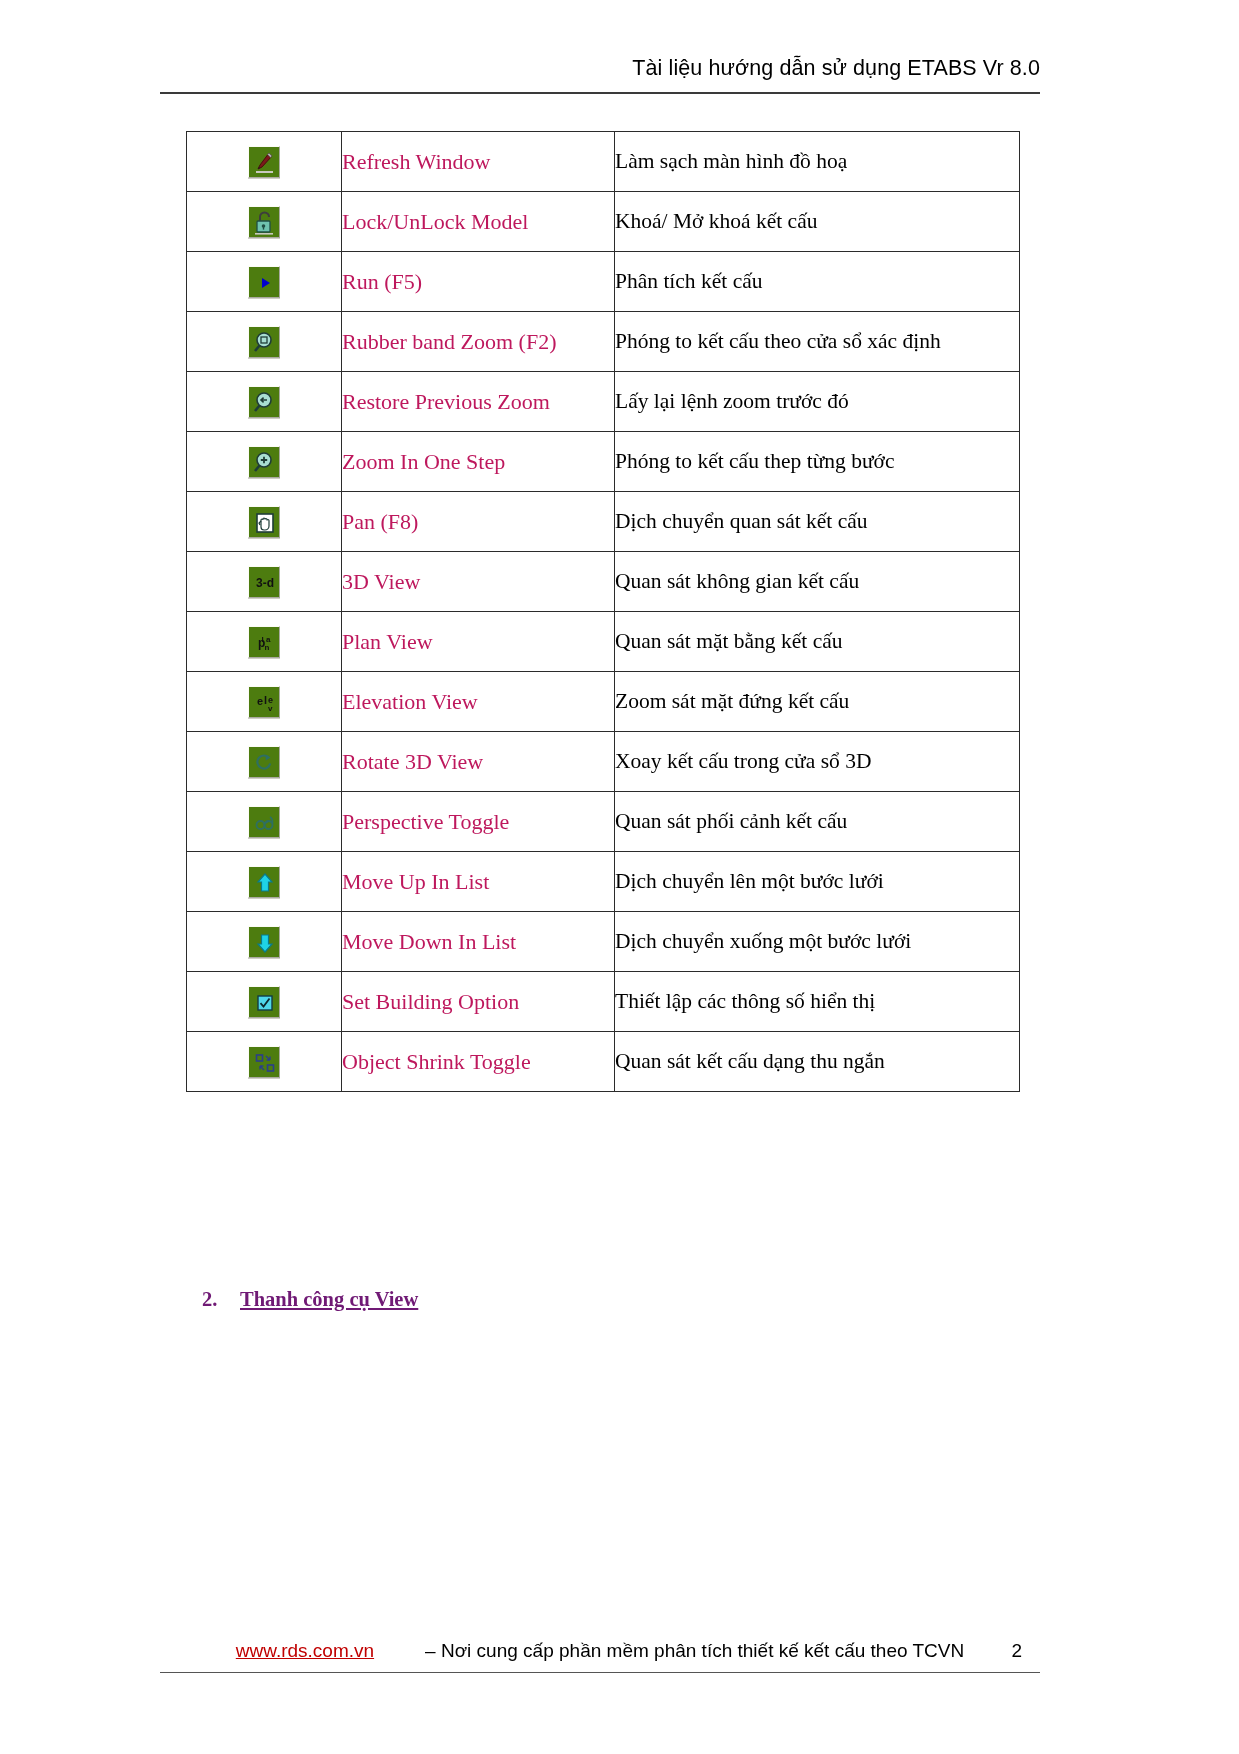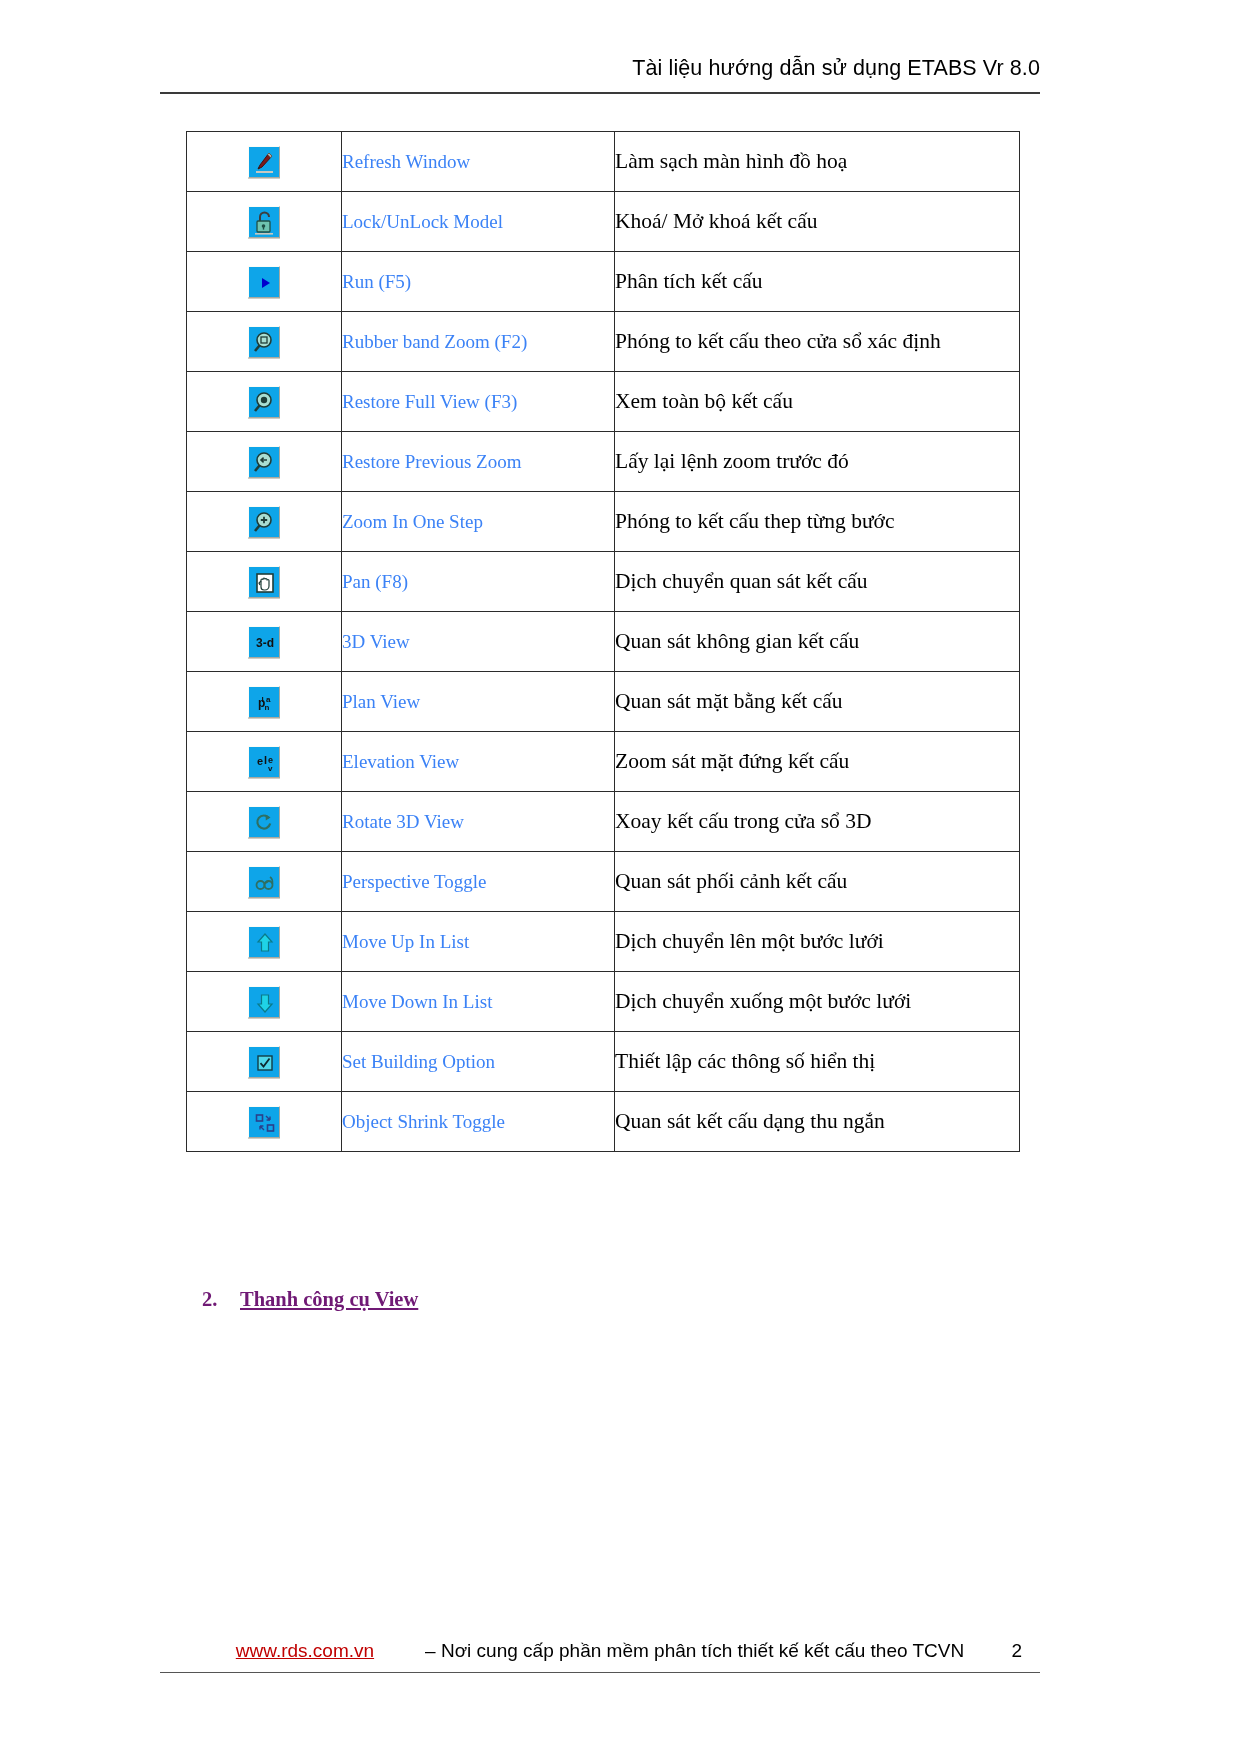--- a/index.html
+++ b/index.html
@@ -63,22 +63,22 @@
   col.c-name { width: 273px; }
   col.c-desc { width: 405px; }
 
   td.icon-cell {
     height: 59px;
     text-align: center;
     vertical-align: middle;
     padding-top: 2px;
   }
   td.name-cell {
-    font-size: 19px;
-    color: #3b82f6;
+    font-size: 22px;
+    color: #be185d;
     padding-left: 14px;
     padding-bottom: 2px;
     height: 59px;
   }
   td.desc-cell {
     font-size: 21.5px;
     color: #000;
     padding-left: 12px;
     padding-bottom: 2px;
     height: 59px;
@@ -86,21 +86,21 @@
   }
   
   tr { height: 60px; }
 
   
   .btn {
     display: inline-block;
     width: 32px;
     height: 32px;
     position: relative;
-    background: #0ea5e9;
+    background: #4d7c0f;
     border-top: 1px solid #fcfcf6;
     border-left: 1px solid #fcfcf6;
     border-right: 1px solid #a9a9a0;
     border-bottom: 1px solid #a9a9a0;
     box-shadow: 0 1px 0 #cfcfc6;
     overflow: hidden;
     vertical-align: middle;
   }
   .btn svg { display: block; position: absolute; left: 0; top: 0; }
 
@@ -219,33 +219,20 @@
               <circle cx="15" cy="13" r="7" fill="#a9ded2" stroke="#1f3d38" stroke-width="1.6"></circle>
               <rect x="12" y="10" width="6" height="6" fill="none" stroke="#1f3d38" stroke-width="1.3"></rect>
               <line x1="10.5" y1="18.5" x2="6" y2="24" stroke="#1f3d38" stroke-width="2.6"></line>
             </svg>
           </span>
         </td>
         <td class="name-cell">Rubber band Zoom (F2)</td>
         <td class="desc-cell">Phóng to kết cấu theo cửa sổ xác định</td>
       </tr>
 
-      <tr>
-        <td class="icon-cell">
-          <span class="btn">
-            <svg width="32" height="32" viewBox="0 0 32 32">
-              <circle cx="15" cy="13" r="7" fill="#a9ded2" stroke="#1f3d38" stroke-width="1.6"></circle>
-              <circle cx="15" cy="13" r="3.2" fill="#1f3d38"></circle>
-              <line x1="10.5" y1="18.5" x2="6" y2="24" stroke="#1f3d38" stroke-width="2.6"></line>
-            </svg>
-          </span>
-        </td>
-        <td class="name-cell">Restore Full View (F3)</td>
-        <td class="desc-cell">Xem toàn bộ kết cấu</td>
-      </tr>
 
       <tr>
         <td class="icon-cell">
           <span class="btn">
             <svg width="32" height="32" viewBox="0 0 32 32">
               <circle cx="15" cy="13" r="7" fill="#a9ded2" stroke="#1f3d38" stroke-width="1.6"></circle>
               <path d="M18 13 H12.5 M14.6 10.6 L12 13 L14.6 15.4" fill="none" stroke="#1f3d38" stroke-width="1.6"></path>
               <line x1="10.5" y1="18.5" x2="6" y2="24" stroke="#1f3d38" stroke-width="2.6"></line>
             </svg>
           </span>

